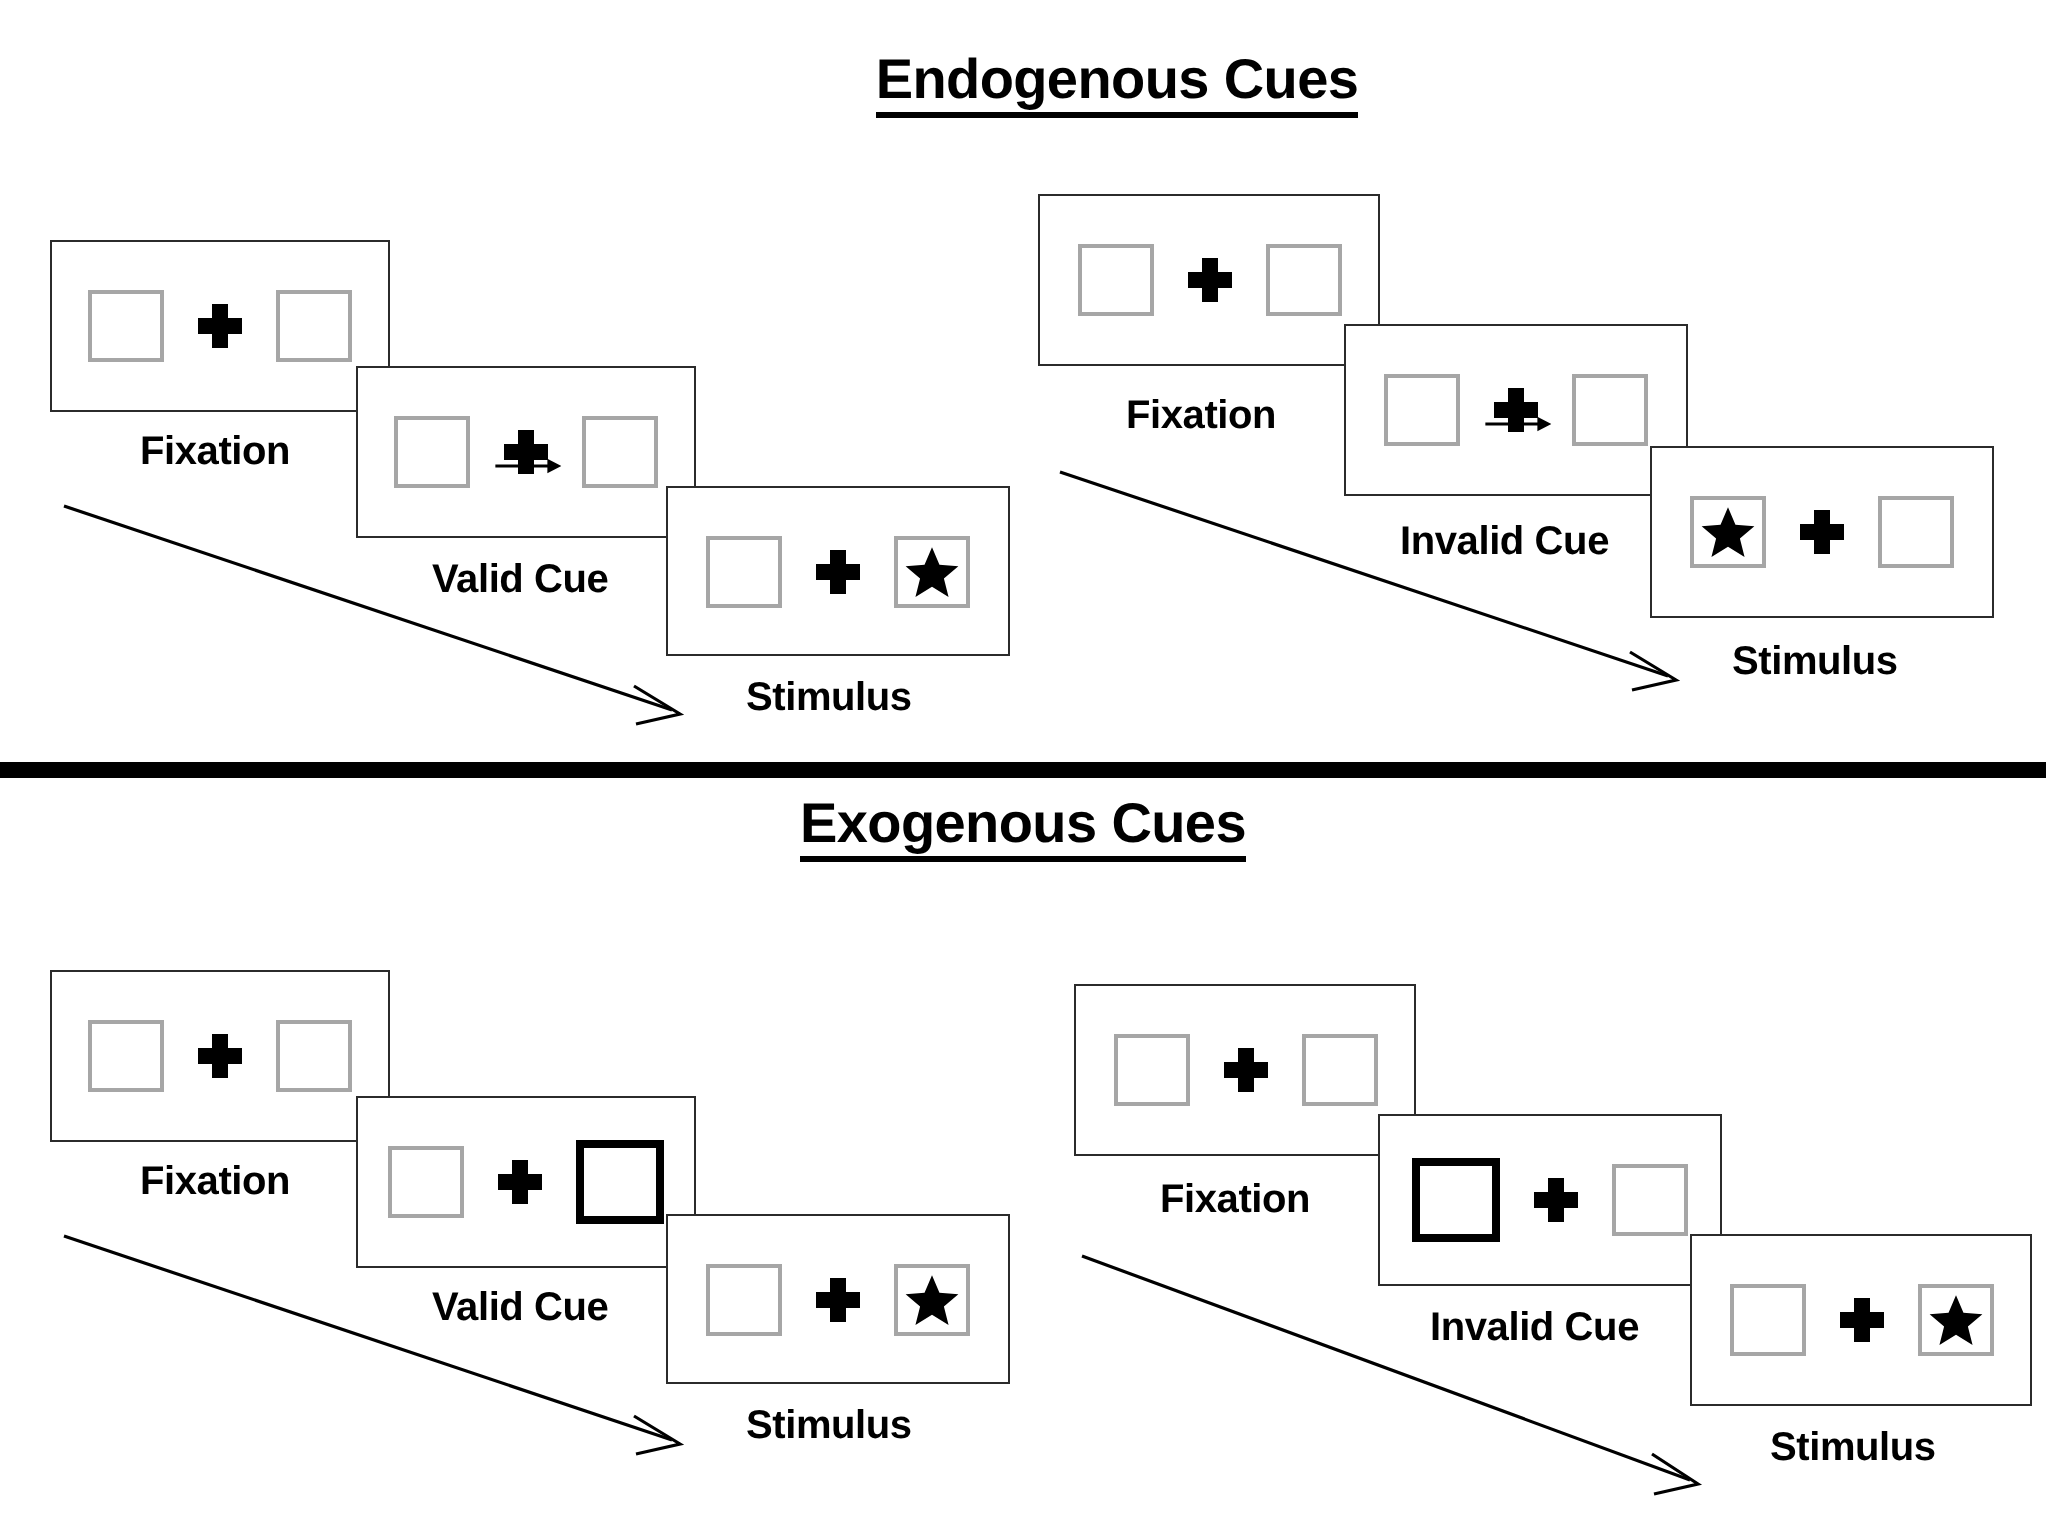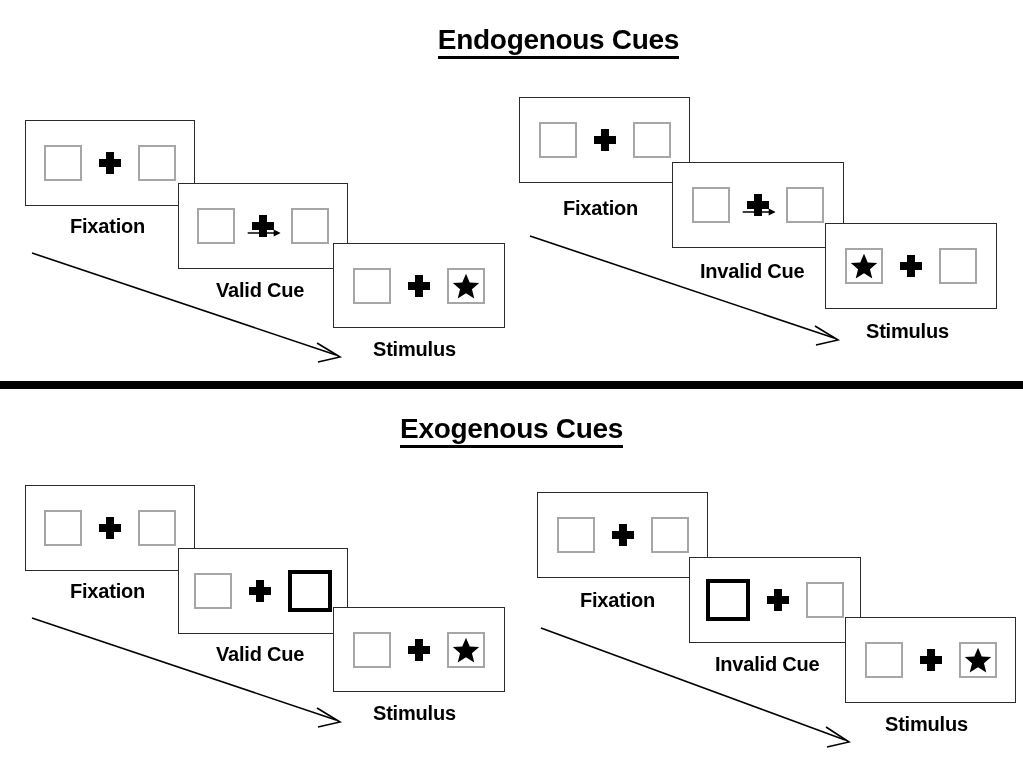--- a/index.html
+++ b/index.html
@@ -24,21 +24,21 @@
     text-align: center;
     font-size: 28px;
     font-weight: bold;
     letter-spacing: -0.3px;
   }
   .section-title span {
     border-bottom: 3px solid #000;
     padding-bottom: 1px;
   }
   #title-endogenous { top: 24px; padding-left: 47px; }
-  #title-exogenous  { top: 413px; }
+  #title-exogenous  { top: 396px; }
 
   
   #section-divider {
     position: absolute;
     left: 0;
     top: 381px;
     width: 1023px;
     height: 8px;
     background: #000000;
   }

